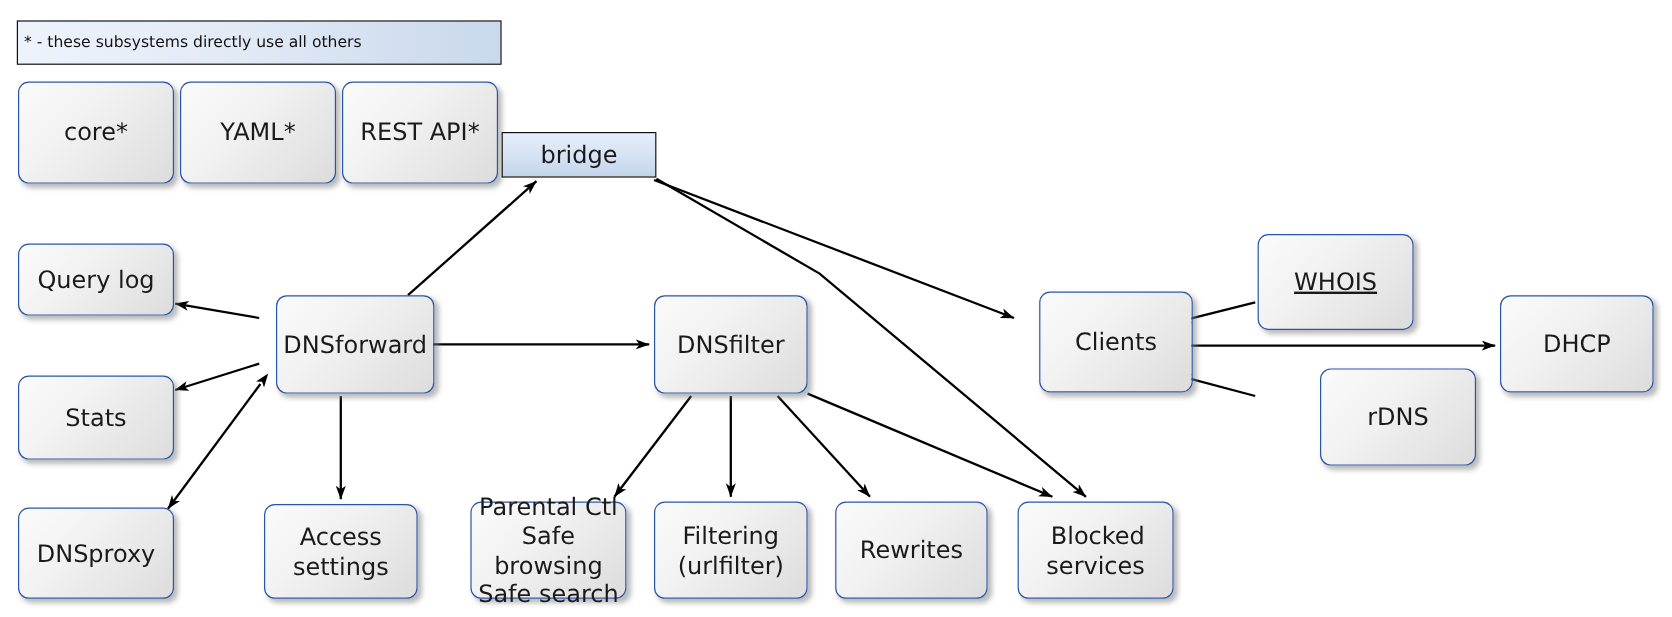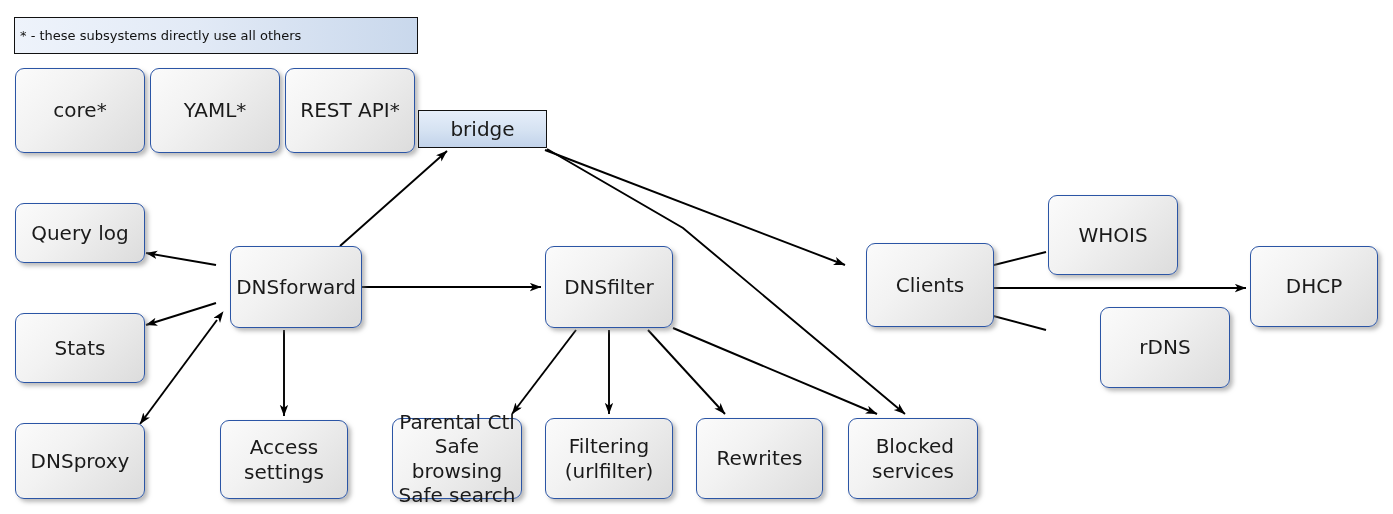--- a/index.html
+++ b/index.html
@@ -114,18 +114,18 @@
       <div class="node" style="left: 545px; top: 246px; width: 128px; height: 82px;"><span>DNSfilter</span></div>
       <div class="node" style="left: 392px; top: 418px; width: 130px; height: 81px;"><span>Parental Ctl
 Safe browsing
 Safe search</span></div>
       <div class="node" style="left: 545px; top: 418px; width: 128px; height: 81px; text-align: center;"><span>Filtering
 (urlfilter)</span></div>
       <div class="node" style="left: 696px; top: 418px; width: 127px; height: 81px;"><span>Rewrites</span></div>
       <div class="node" style="left: 848px; top: 418px; width: 130px; height: 81px; text-align: right;"><span>Blocked
 services</span></div>
       <div class="node" style="left: 866px; top: 243px; width: 128px; height: 84px;"><span>Clients</span></div>
-      <div class="node" style="left: 1048px; top: 195px; width: 130px; height: 80px;"><span>WHOIS</span></div>
+      <div class="node" style="left: 1048px; top: 195px; width: 130px; height: 80px; text-decoration: underline;"><span>WHOIS</span></div>
       <div class="node" style="left: 1100px; top: 307px; width: 130px; height: 81px;"><span>rDNS</span></div>
       <div class="node" style="left: 1250px; top: 246px; width: 128px; height: 81px;"><span>DHCP</span></div>
     </div>
 
 </div>
 
 </body></html>

